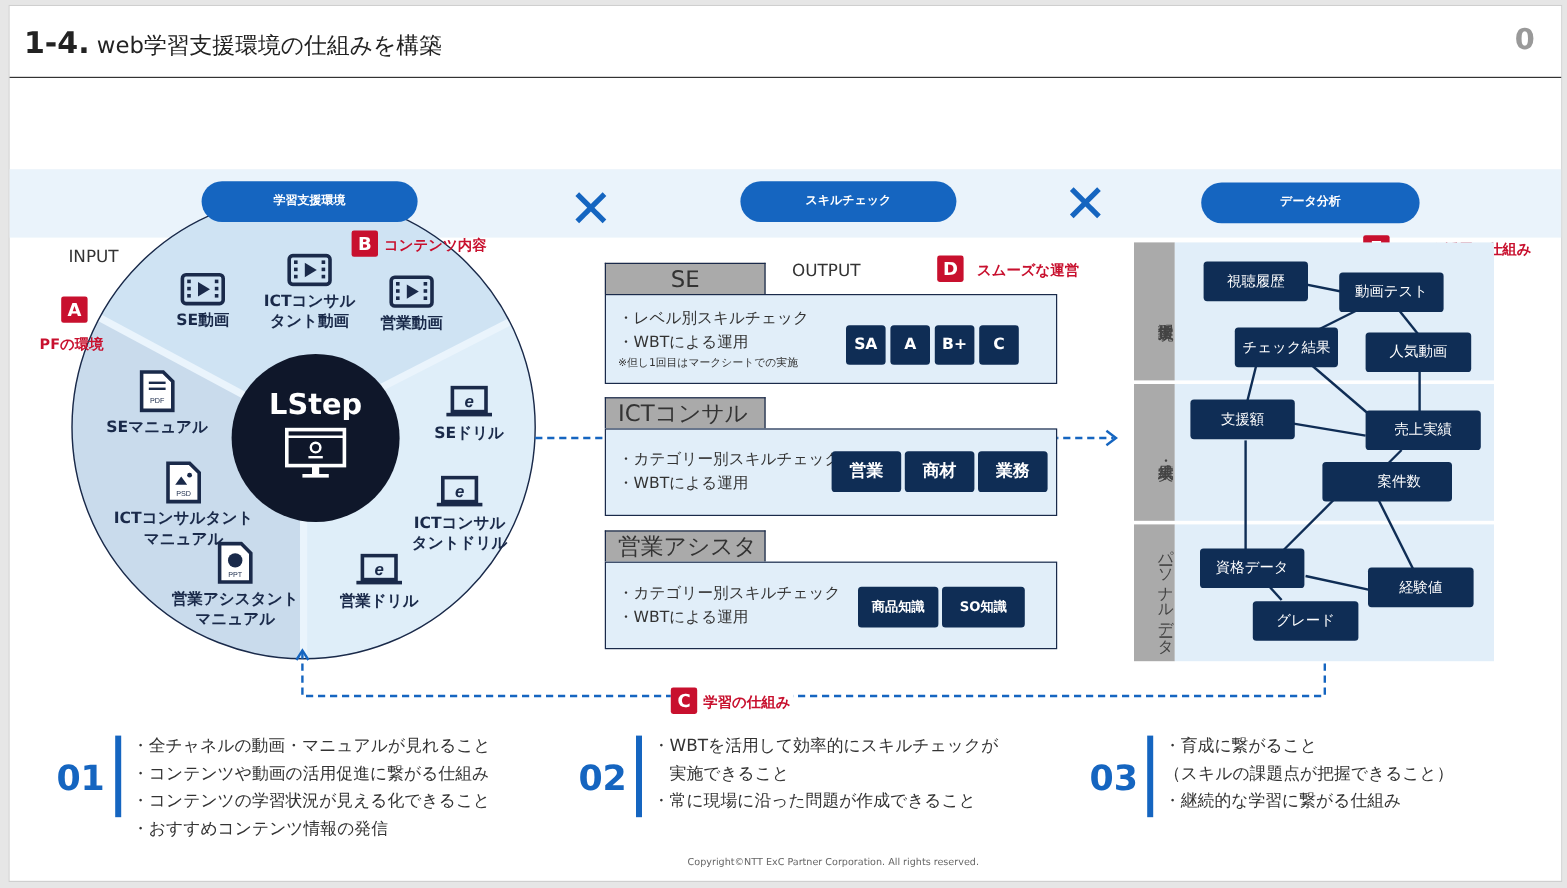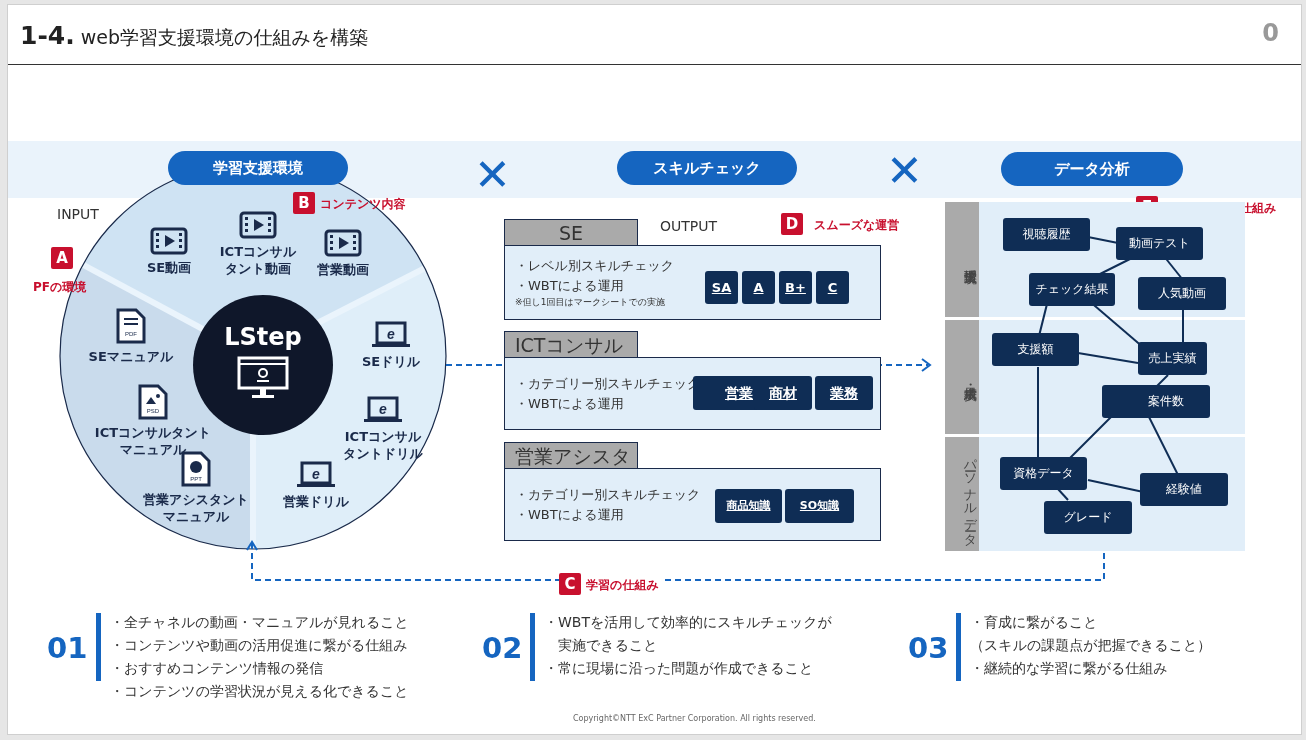--- a/index.html
+++ b/index.html
@@ -9,33 +9,33 @@
   }
   .slide { position: absolute; left: 7px; top: 4px; width: 1293px; height: 729px; background: #fff; border: 1px solid #cfcfcf; }
   .abs { position: absolute; }
   .title { left: 12px; top: 16px; font-size: 19px; color: #222; white-space: nowrap; }
   .title .num { font-weight: bold; font-size: 25px; margin-right: 6px; }
   .page-num { right: 22px; top: 14px; font-size: 24px; font-weight: bold; color: #999; }
   .title-rule { left: 0; top: 59px; width: 1293px; height: 1px; background: #333; }
   .intro { left: 59px; top: 78px; width: 1200px; font-size: 15px; line-height: 25px; color: #333; }
   .intro .hl { color: #1565c0; font-weight: bold; }
   .band { left: 0; top: 136px; width: 1293px; height: 57px; background: #eaf3fb; }
-  .pill { background: #1565c0; color: #fff; border-radius: 18px; height: 34px; line-height: 34px; text-align: center; font-size: 15px; font-weight: bold; }
+  .pill { background: #1565c0; color: #fff; border-radius: 18px; height: 34px; line-height: 34px; text-align: center; font-size: 10px; font-weight: bold; }
   .times { color: #1565c0; font-size: 44px; font-weight: bold; line-height: 40px; }
   .label-input, .label-output { font-size: 14px; color: #333; }
   .badge { display: inline-block; width: 22px; height: 22px; line-height: 22px; text-align: center; background: #c8102e; color: #fff; font-weight: bold; font-size: 15px; border-radius: 2px; }
   .red-label { color: #c8102e; font-size: 12px; font-weight: bold; }
   .icon-label { font-size: 13px; color: #1a2a4a; text-align: center; line-height: 17px; font-weight: bold; }
   .lstep { left: 185px; top: 290px; width: 140px; height: 140px; border-radius: 50%; background: #0f172a; color: #fff; text-align: center; }
   .lstep .txt { font-size: 24px; font-weight: bold; margin-top: 28px; }
   .tab { background: #aaa; border: 1px solid #1a2a4a; border-bottom: none; height: 26px; line-height: 26px; font-size: 19px; color: #333; padding-left: 10px; box-sizing: border-box; }
   .card { background: #e1eef9; border: 1px solid #1a2a4a; box-sizing: border-box; }
   .card .bul { font-size: 13px; color: #333; line-height: 20px; }
   .card .note { font-size: 9px; color: #333; }
-  .chip { background: #0f2d55; color: #fff; font-weight: bold; text-align: center; border-radius: 3px; font-size: 13px; text-decoration: underline; }
+  .chip { background: #0f2d55; color: #fff; font-weight: bold; text-align: center; border-radius: 3px; font-size: 13px; }
   .da-side { background: #aaa; color: #444; font-size: 13px; writing-mode: vertical-rl; text-align: center; }
   .da-row { background: #e1eef9; }
   .node { background: #0f2d55; color: #fff; text-align: center; font-size: 12px; border-radius: 3px; height: 33px; line-height: 33px; }
   .bottom-num { color: #1565c0; font-size: 29px; font-weight: bold; }
   .bottom-bar { width: 5px; background: #1565c0; }
   .bottom-text { font-size: 14px; line-height: 23px; color: #333; }
   .copyright { font-size: 8px; color: #666; }
 </style>
 </head>
 <body>
@@ -219,21 +219,21 @@
     <div class="abs chip" style="left:274px; top:25px; width:33px; height:33px; line-height:33px;">B+</div>
     <div class="abs chip" style="left:311px; top:25px; width:33px; height:33px; line-height:33px;">C</div>
   </div>
 
   <div class="abs tab" style="left:496px; top:326px; width:134px;">ICTコンサルタント</div>
   <div class="abs card" style="left:496px; top:352px; width:377px; height:73px;">
     <div style="position:absolute; left:10px; top:16px;">
       <div class="bul">・カテゴリー別スキルチェック</div>
       <div class="bul">・WBTによる運用</div>
     </div>
-    <div class="abs chip" style="left:188px; top:18px; width:58px; height:34px; line-height:34px; font-size:14px;padding-left:17px;">営業</div>
+    <div class="abs chip" style="left:188px; top:18px; width:58px; height:34px; line-height:34px; font-size:14px;">営業</div>
     <div class="abs chip" style="left:249px; top:18px; width:58px; height:34px; line-height:34px; font-size:14px;">商材</div>
     <div class="abs chip" style="left:310px; top:18px; width:58px; height:34px; line-height:34px; font-size:14px;">業務</div>
   </div>
 
   <div class="abs tab" style="left:496px; top:437px; width:134px;">営業アシスタント</div>
   <div class="abs card" style="left:496px; top:463px; width:377px; height:73px;">
     <div style="position:absolute; left:10px; top:16px;">
       <div class="bul">・カテゴリー別スキルチェック</div>
       <div class="bul">・WBTによる運用</div>
     </div>
@@ -269,38 +269,38 @@
       <line x1="1080" y1="475" x2="1140" y2="488"></line>
       <line x1="1050" y1="484" x2="1060" y2="495"></line>
     </g>
   </svg>
 
   <div class="abs node" style="left:995px; top:213px; width:87px;">視聴履歴</div>
   <div class="abs node" style="left:1108px; top:222px; width:87px;">動画テスト</div>
   <div class="abs node" style="left:1021px; top:268px; width:86px;">チェック結果</div>
   <div class="abs node" style="left:1130px; top:272px; width:88px;">人気動画</div>
   <div class="abs node" style="left:984px; top:328px; width:87px;">支援額</div>
-  <div class="abs node" style="left:1130px; top:337px; width:69px;">売上実績</div>
+  <div class="abs node" style="left:1130px; top:337px; width:96px;">売上実績</div>
   <div class="abs node" style="left:1094px; top:380px; width:88px;padding-left:20px;">案件数</div>
   <div class="abs node" style="left:992px; top:452px; width:87px;">資格データ</div>
   <div class="abs node" style="left:1132px; top:468px; width:88px;">経験値</div>
   <div class="abs node" style="left:1036px; top:496px; width:88px;">グレード</div>
 
   <div class="abs" style="left:551px; top:568px; white-space:nowrap; background:#fff; padding-right:2px;">
     <span class="badge">C</span>
     <span class="red-label">学習の仕組み</span>
   </div>
 
   <div class="abs bottom-num" style="left:39px; top:626px;">01</div>
   <div class="abs bottom-bar" style="left:88px; top:608px; height:68px;"></div>
   <div class="abs bottom-text" style="left:102px; top:606px;">
     <div>・全チャネルの動画・マニュアルが見れること</div>
     <div>・コンテンツや動画の活用促進に繋がる仕組み</div>
+    <div>・コンテンツの学習状況が見える化できること</div>
     <div>・おすすめコンテンツ情報の発信</div>
-    <div>・コンテンツの学習状況が見える化できること</div>
   </div>
 
   <div class="abs bottom-num" style="left:474px; top:626px;">02</div>
   <div class="abs bottom-bar" style="left:522px; top:608px; height:68px;"></div>
   <div class="abs bottom-text" style="left:536px; top:606px;">
     <div>・WBTを活用して効率的にスキルチェックが</div>
     <div>　実施できること</div>
     <div>・常に現場に沿った問題が作成できること</div>
   </div>
 

